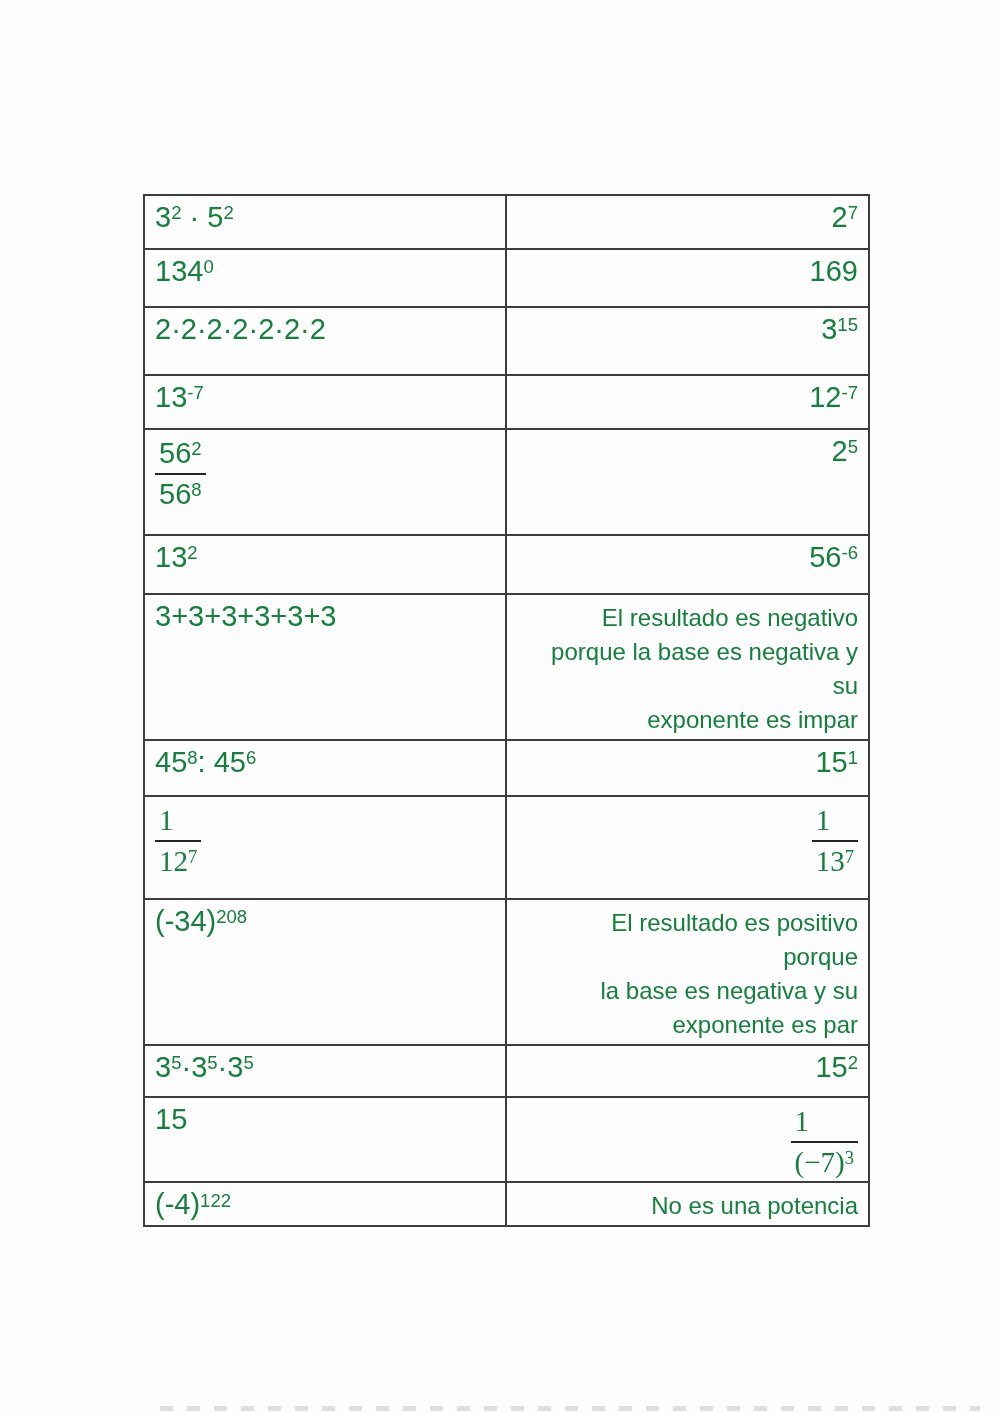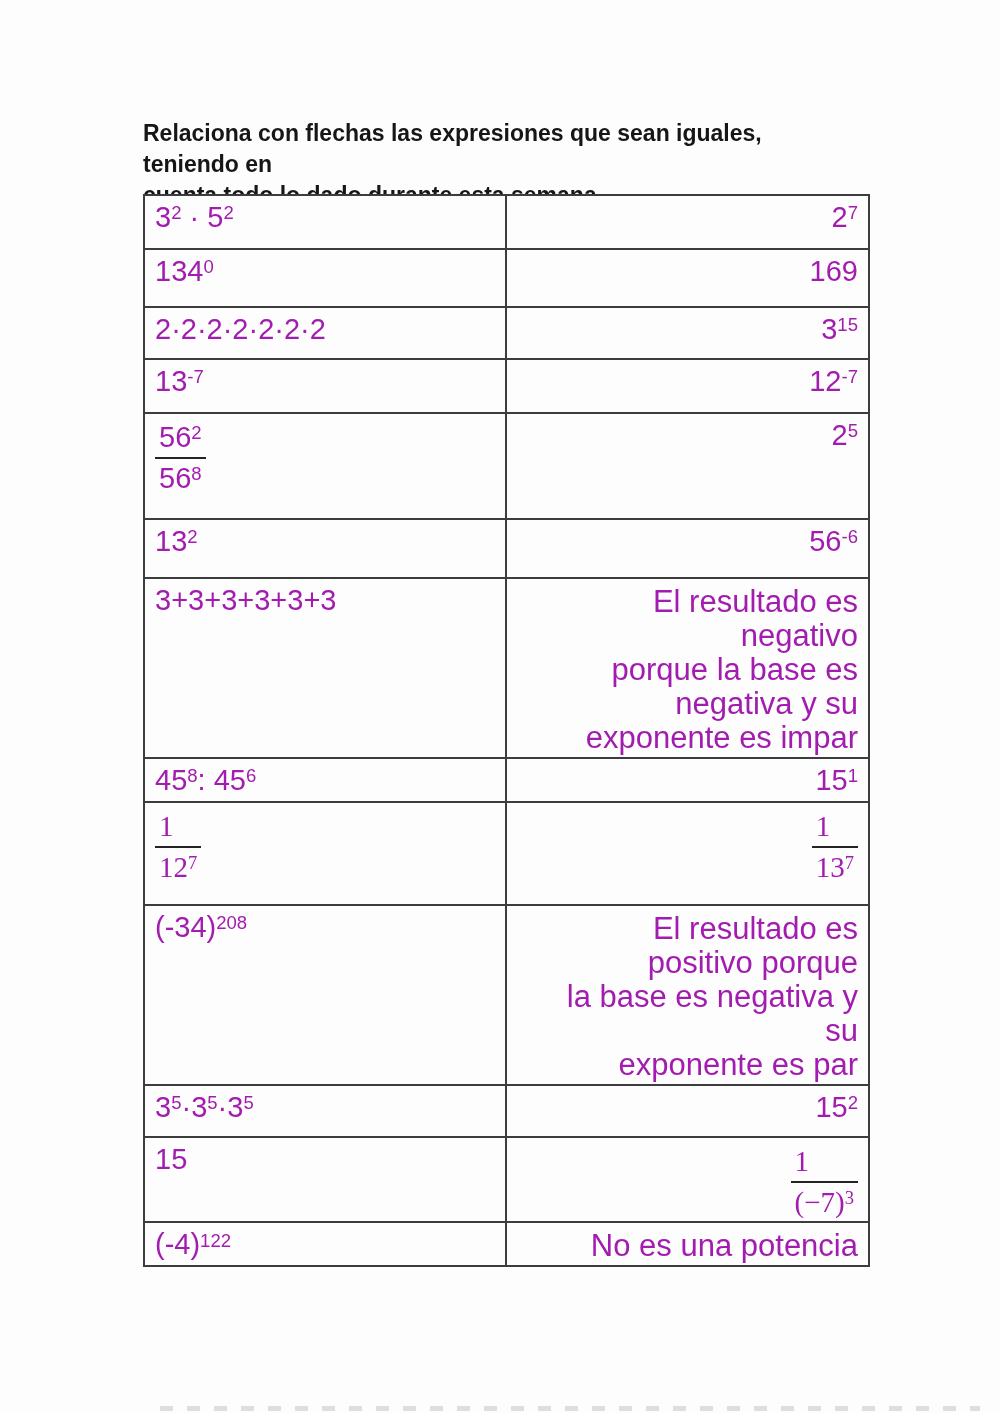--- a/index.html
+++ b/index.html
@@ -23,74 +23,70 @@
     position:absolute; left:143px; top:194px; width:725px;
     border-collapse:collapse; table-layout:fixed;
     background:#fdfdfd;
   }
   td {
     border:2px solid #3d3d3d;
     vertical-align:top;
     padding:4px 10px 2px 10px;
     font-size:29px;
     line-height:1.18;
-    color:#a21caf;
+    color:#15803d;
   }
   td.r { text-align:right;border-radius:16px; }
 
   .math sup, .frac sup {
     font-size:64%;
     line-height:0;
     position:relative; top:-0.42em;
     vertical-align:baseline;
   }
 
   .frac { display:inline-block; text-align:left; margin-top:2px; }
   .frac .num { display:block; padding:0 4px 3px 4px; }
   .frac .den { display:block; border-top:2px solid #242424; padding:2px 4px 0 4px; }
   .frac.serif { font-family:"Liberation Serif","DejaVu Serif",serif; }
 
-  .sentence { display:block; font-size:31px; line-height:34px; padding-top:2px;margin-left:24px; }
+  .sentence { display:block; font-size:24px; line-height:34px; padding-top:2px;margin-left:24px; }
   .sentence span { display:block; }
 
   .scan-artifact {
     position:absolute; left:160px; top:1406px; width:820px; height:5px;
     background:repeating-linear-gradient(90deg,#8f969c 0 13px,transparent 13px 27px);
     opacity:0.30;
   }
 </style>
 </head>
 <body>
 
 <div class="page">
 
-  <div class="title">
-    <span>Relaciona con flechas las expresiones que sean iguales, teniendo en</span>
-    <span>cuenta todo lo dado durante esta semana.</span>
-  </div>
 
   <table class="match">
     <colgroup>
         <col style="width:362px">
         <col style="width:363px">
       </colgroup>
 
     <tbody>
         <tr style="height:54px">
       <td><span class="math">3<sup>2</sup> · 5<sup>2</sup></span></td>
       <td class="r"><span class="math">2<sup>7</sup></span></td>
     </tr>
 
 
     <tr style="height:58px">
       <td><span class="math">134<sup>0</sup></span></td>
       <td class="r"><span class="math">169</span></td>
     </tr>
 
-    <tr style="height:52px">
+    <tr style="height:68px">
       <td><span class="math">2·2·2·2·2·2·2</span></td>
       <td class="r"><span class="math">3<sup>15</sup></span></td>
     </tr>
 
     <tr style="height:54px">
       <td><span class="math">13<sup>-7</sup></span></td>
       <td class="r"><span class="math">12<sup>-7</sup></span></td>
     </tr>
 
     <tr style="height:106px">
@@ -112,21 +108,21 @@
       <td><span class="math">3+3+3+3+3+3</span></td>
       <td class="r">
         <span class="sentence">
           <span>El resultado es negativo</span>
           <span>porque la base es negativa y su</span>
           <span>exponente es impar</span>
         </span>
       </td>
     </tr>
 
-    <tr style="height:44px">
+    <tr style="height:56px">
       <td><span class="math">45<sup>8</sup>: 45<sup>6</sup></span></td>
       <td class="r"><span class="math">15<sup>1</sup></span></td>
     </tr>
 
     <tr style="height:103px">
       <td>
         <span class="frac serif">
           <span class="num">1</span>
           <span class="den">12<sup>7</sup></span>
         </span>

